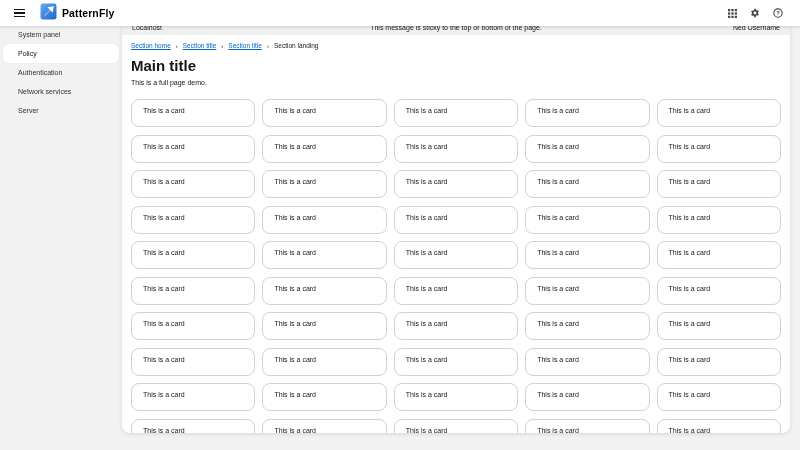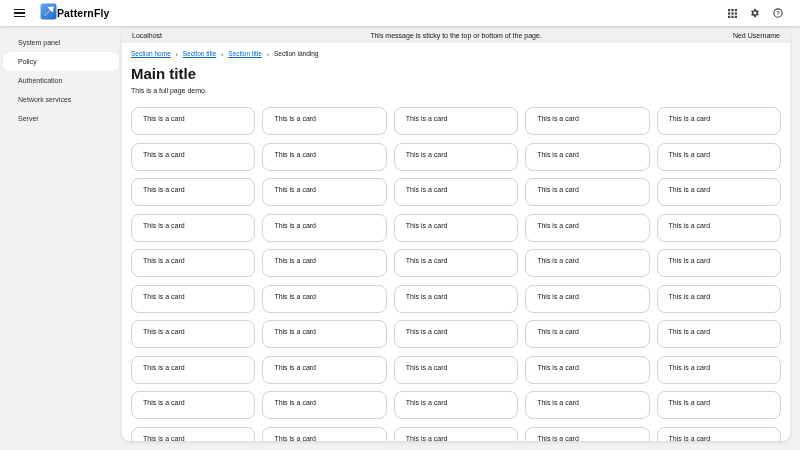--- a/index.html
+++ b/index.html
@@ -18,33 +18,33 @@
     display: flex; align-items: center;
     box-shadow: 0 1px 3px rgba(0,0,0,0.15);
     z-index: 10;
   }
   .hamburger {
     width: 26px; height: 26px; border: none; background: transparent;
     display: flex; flex-direction: column; justify-content: center; align-items: center;
     gap: 2px; cursor: pointer; margin-left: 6px;
   }
   .hamburger span { display: block; width: 11px; height: 1.6px; background: #151515; }
-  .brand { display: flex; align-items: center; margin-left: 8px; cursor: pointer; }
+  .brand { display: flex; align-items: center; gap: 5px; margin-left: 8px; cursor: pointer; }
   .brand-text { font-size: 10.5px; font-weight: 700; letter-spacing: 0.1px; color: #030303; }
   .masthead-spacer { flex: 1; }
   .masthead-icons { display: flex; align-items: center; gap: 11px; margin-right: 16px; }
   .icon-btn {
     border: none; background: transparent; cursor: pointer; padding: 0;
     width: 12px; height: 12px; display: flex; align-items: center; justify-content: center;
     color: #454545;
   }
   .icon-btn svg { display: block; }
 
   
-  .app-body { position: absolute; top: 26px; left: 0; width: 800px; height: 424px; }
+  .app-body { position: absolute; top: 18px; left: 0; width: 800px; height: 424px; }
 
   .sidebar {
     position: absolute; top: 0; left: 0; width: 122px; height: 424px;
     background: #f2f2f2; padding-top: 7px;
   }
   .side-item {
     height: 19px; display: flex; align-items: center;
     padding-left: 15px; font-size: 7px; color: #303030;
     cursor: pointer; border-radius: 6px; margin: 0 3px;
   }

